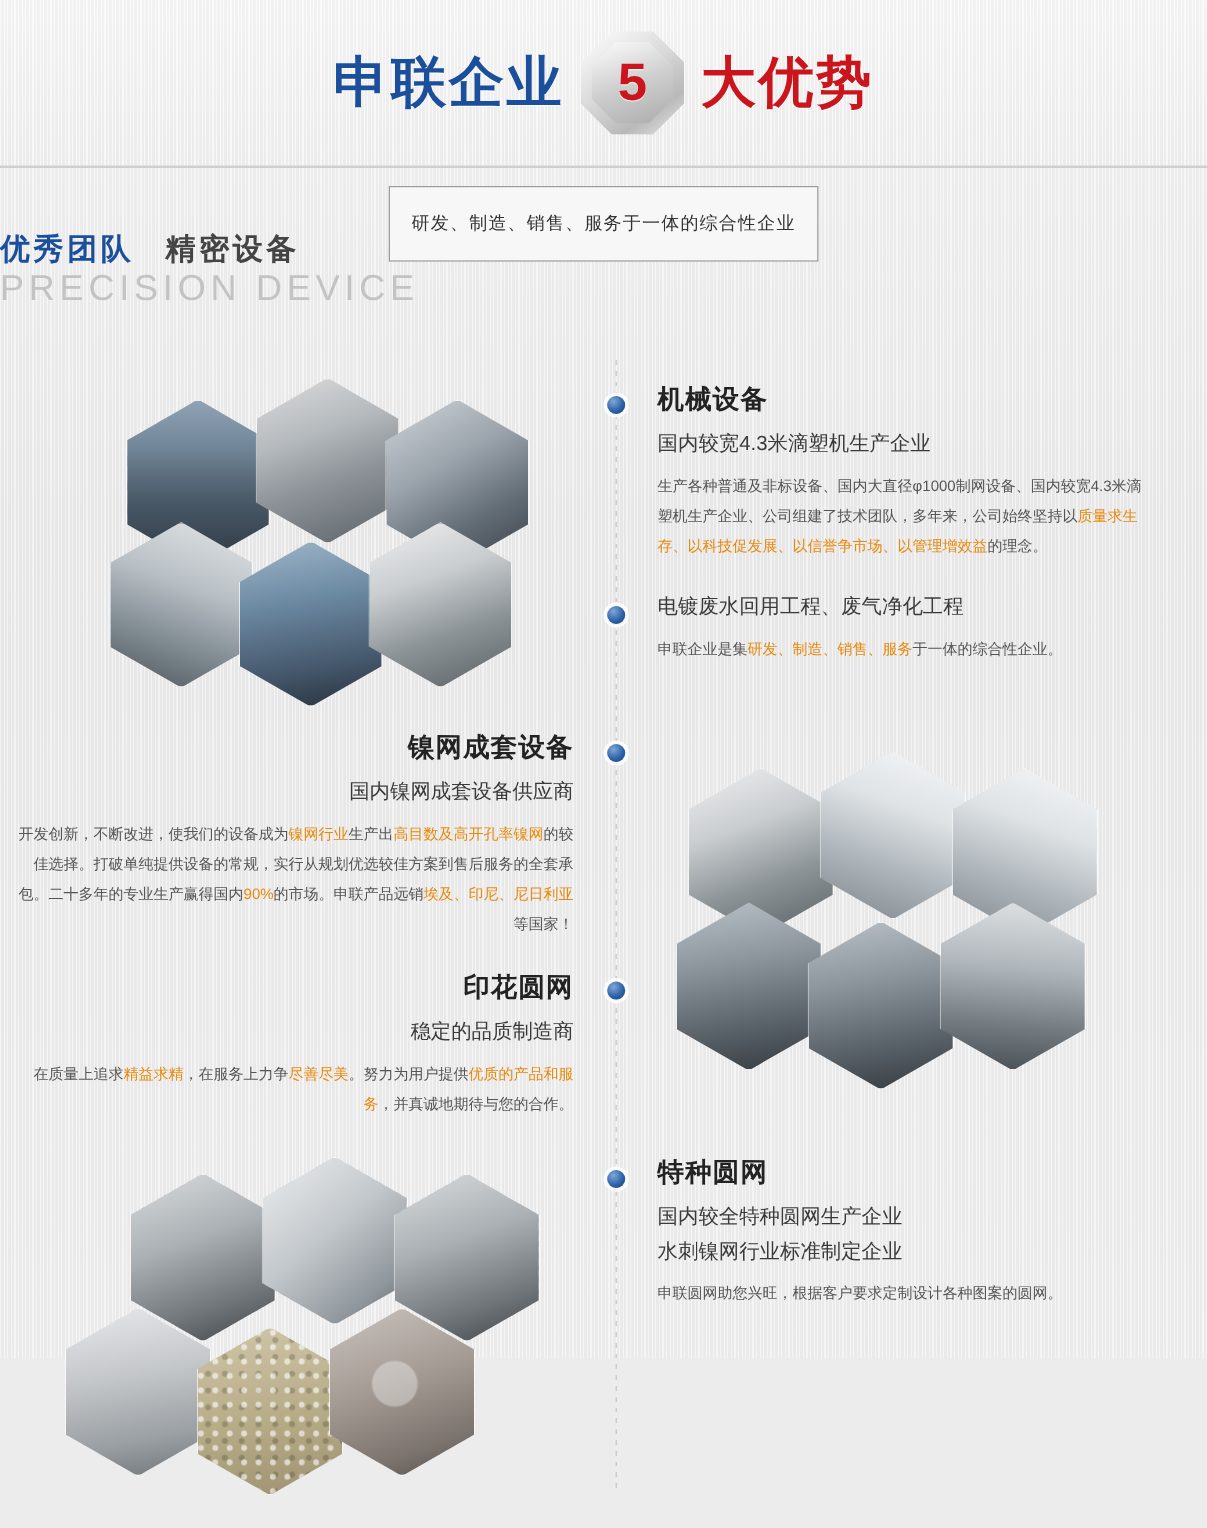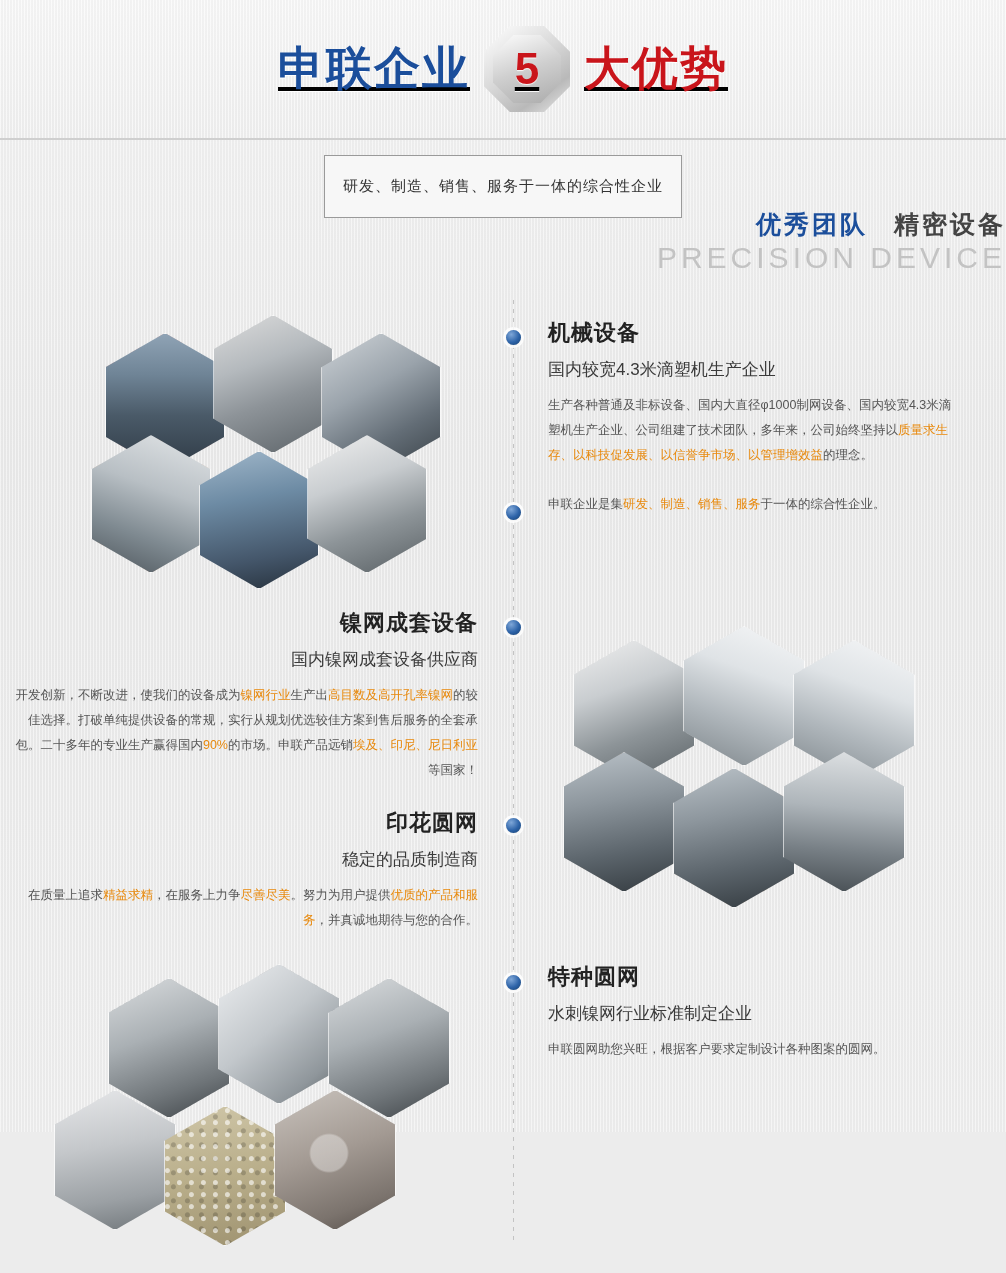--- a/index.html
+++ b/index.html
@@ -10,21 +10,20 @@
     font-family: "Liberation Sans", sans-serif;
     overflow: hidden;
   }
   .page {
     position: relative;
     width: 1006px;
     height: 1132px;
     background:
       repeating-linear-gradient(90deg, rgba(255,255,255,0.45) 0px, rgba(255,255,255,0.45) 1px, rgba(0,0,0,0.012) 1px, rgba(0,0,0,0.012) 3px),
       linear-gradient(180deg, #f2f2f2 0%, #e9e9e9 40%, #ededed 100%);
-    text-decoration: underline;
   }
 
   
   .header {
     position: relative;
     height: 140px;
     display: flex;
     align-items: center;
     justify-content: center;
     background:
@@ -84,23 +83,23 @@
     padding: 21px 18px;
     font-size: 15px;
     color: #333;
     letter-spacing: 1px;
     white-space: nowrap;
   }
 
   
   .section-title {
     position: absolute;
-    top: 208px;
+    top: 191px;
     left: 0; right: 0;
-    text-align: right;
+    text-align: left;
   }
   .st-cn {
     font-size: 25px;
     font-weight: bold;
     color: #1b4e9b;
     letter-spacing: 3px;
   }
   .st-cn .gray { color: #444; }
   .st-en {
     margin-top: 0;
@@ -263,20 +262,21 @@
       </div>
   </div>
 
   <div class="blk right-blk" style="left:548px; top:318px; width:404px;">
     <h3>机械设备</h3>
     <div class="sub">国内较宽4.3米滴塑机生产企业</div>
     <div class="body">生产各种普通及非标设备、国内大直径φ1000制网设备、国内较宽4.3米滴塑机生产企业、公司组建了技术团队，多年来，公司始终坚持以<span class="hl">质量求生存、以科技促发展、以信誉争市场、以管理增效益</span>的理念。</div>
   </div>
 
   <div class="blk right-blk" style="left:548px; top:492px; width:404px;">
+    <div class="sub">电镀废水回用工程、废气净化工程</div>
     <div class="body">申联企业是集<span class="hl">研发、制造、销售、服务</span>于一体的综合性企业。</div>
   </div>
 
   <div class="blk left-blk" style="left:8px; top:608px; width:470px;">
     <h3>镍网成套设备</h3>
     <div class="sub">国内镍网成套设备供应商</div>
     <div class="body">开发创新，不断改进，使我们的设备成为<span class="hl">镍网行业</span>生产出<span class="hl">高目数及高开孔率镍网</span>的较佳选择。打破单纯提供设备的常规，实行从规划优选较佳方案到售后服务的全套承包。二十多年的专业生产赢得国内<span class="hl">90%</span>的市场。申联产品远销<span class="hl">埃及、印尼、尼日利亚</span>等国家！</div>
   </div>
 
   <div class="blk left-blk" style="left:8px; top:808px; width:470px;">
@@ -301,20 +301,21 @@
     <div class="hex" style="left:108px; top:128px; width:122px; height:140px;">
         <div class="inner ph-cnc"></div>
       </div>
     <div class="hex" style="left:218px; top:112px; width:122px; height:140px;">
         <div class="inner ph-lathe"></div>
       </div>
   </div>
 
   <div class="blk right-blk" style="left:548px; top:962px; width:404px;">
     <h3>特种圆网</h3>
+    <div class="sub" style="margin-bottom:2px;">国内较全特种圆网生产企业</div>
     <div class="sub">水刺镍网行业标准制定企业</div>
     <div class="body">申联圆网助您兴旺，根据客户要求定制设计各种图案的圆网。</div>
   </div>
 
   <div class="hexgrid" style="left:60px; top:978px; width:380px; height:250px;">
     <div class="hex" style="left:48px; top:0px; width:122px; height:140px;">
         <div class="inner ph-mesh1"></div>
       </div>
     <div class="hex" style="left:158px; top:-14px; width:122px; height:140px;">
         <div class="inner ph-mesh2"></div>

